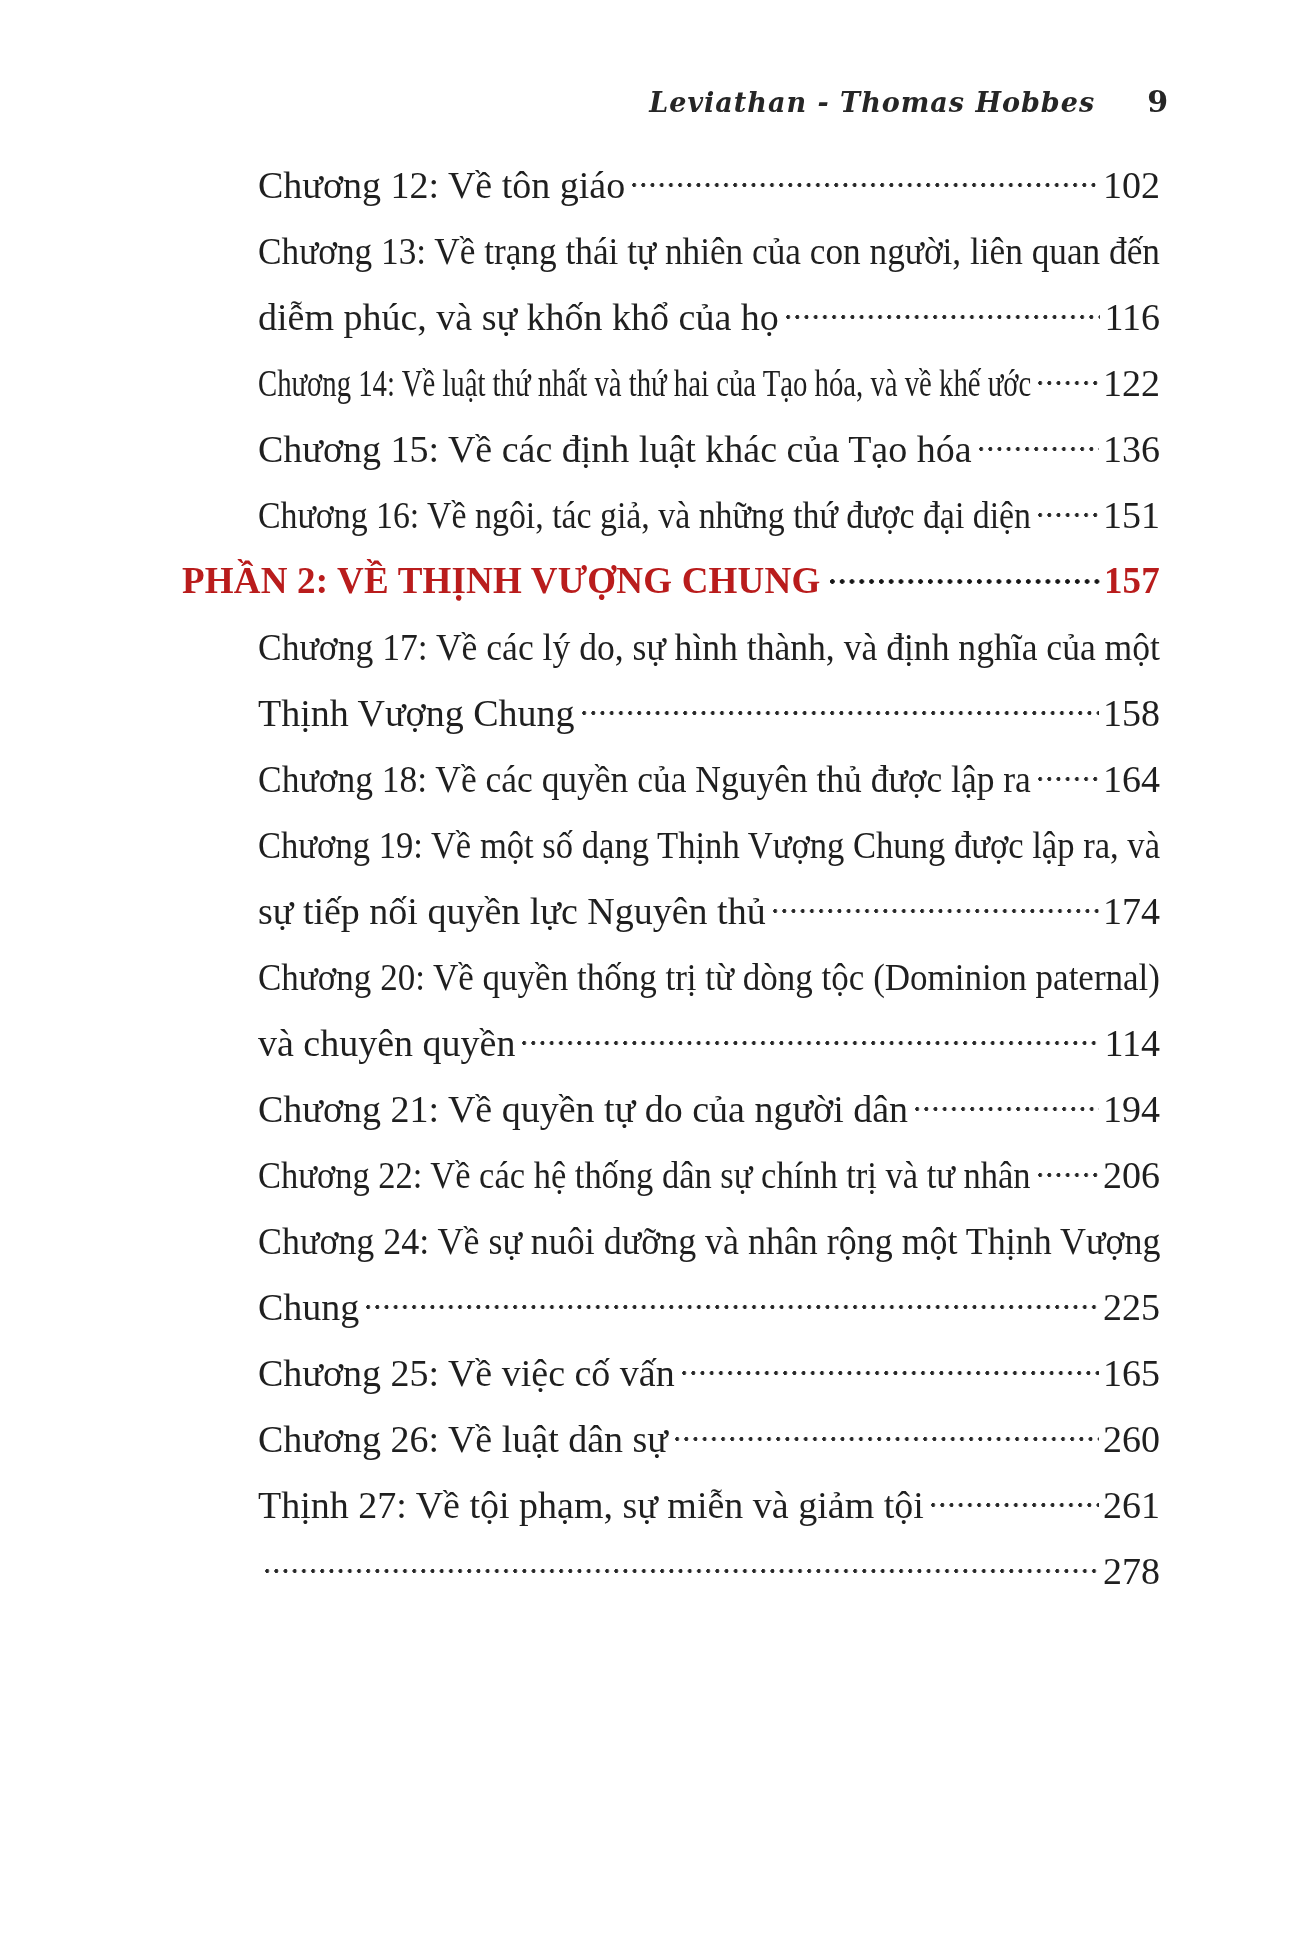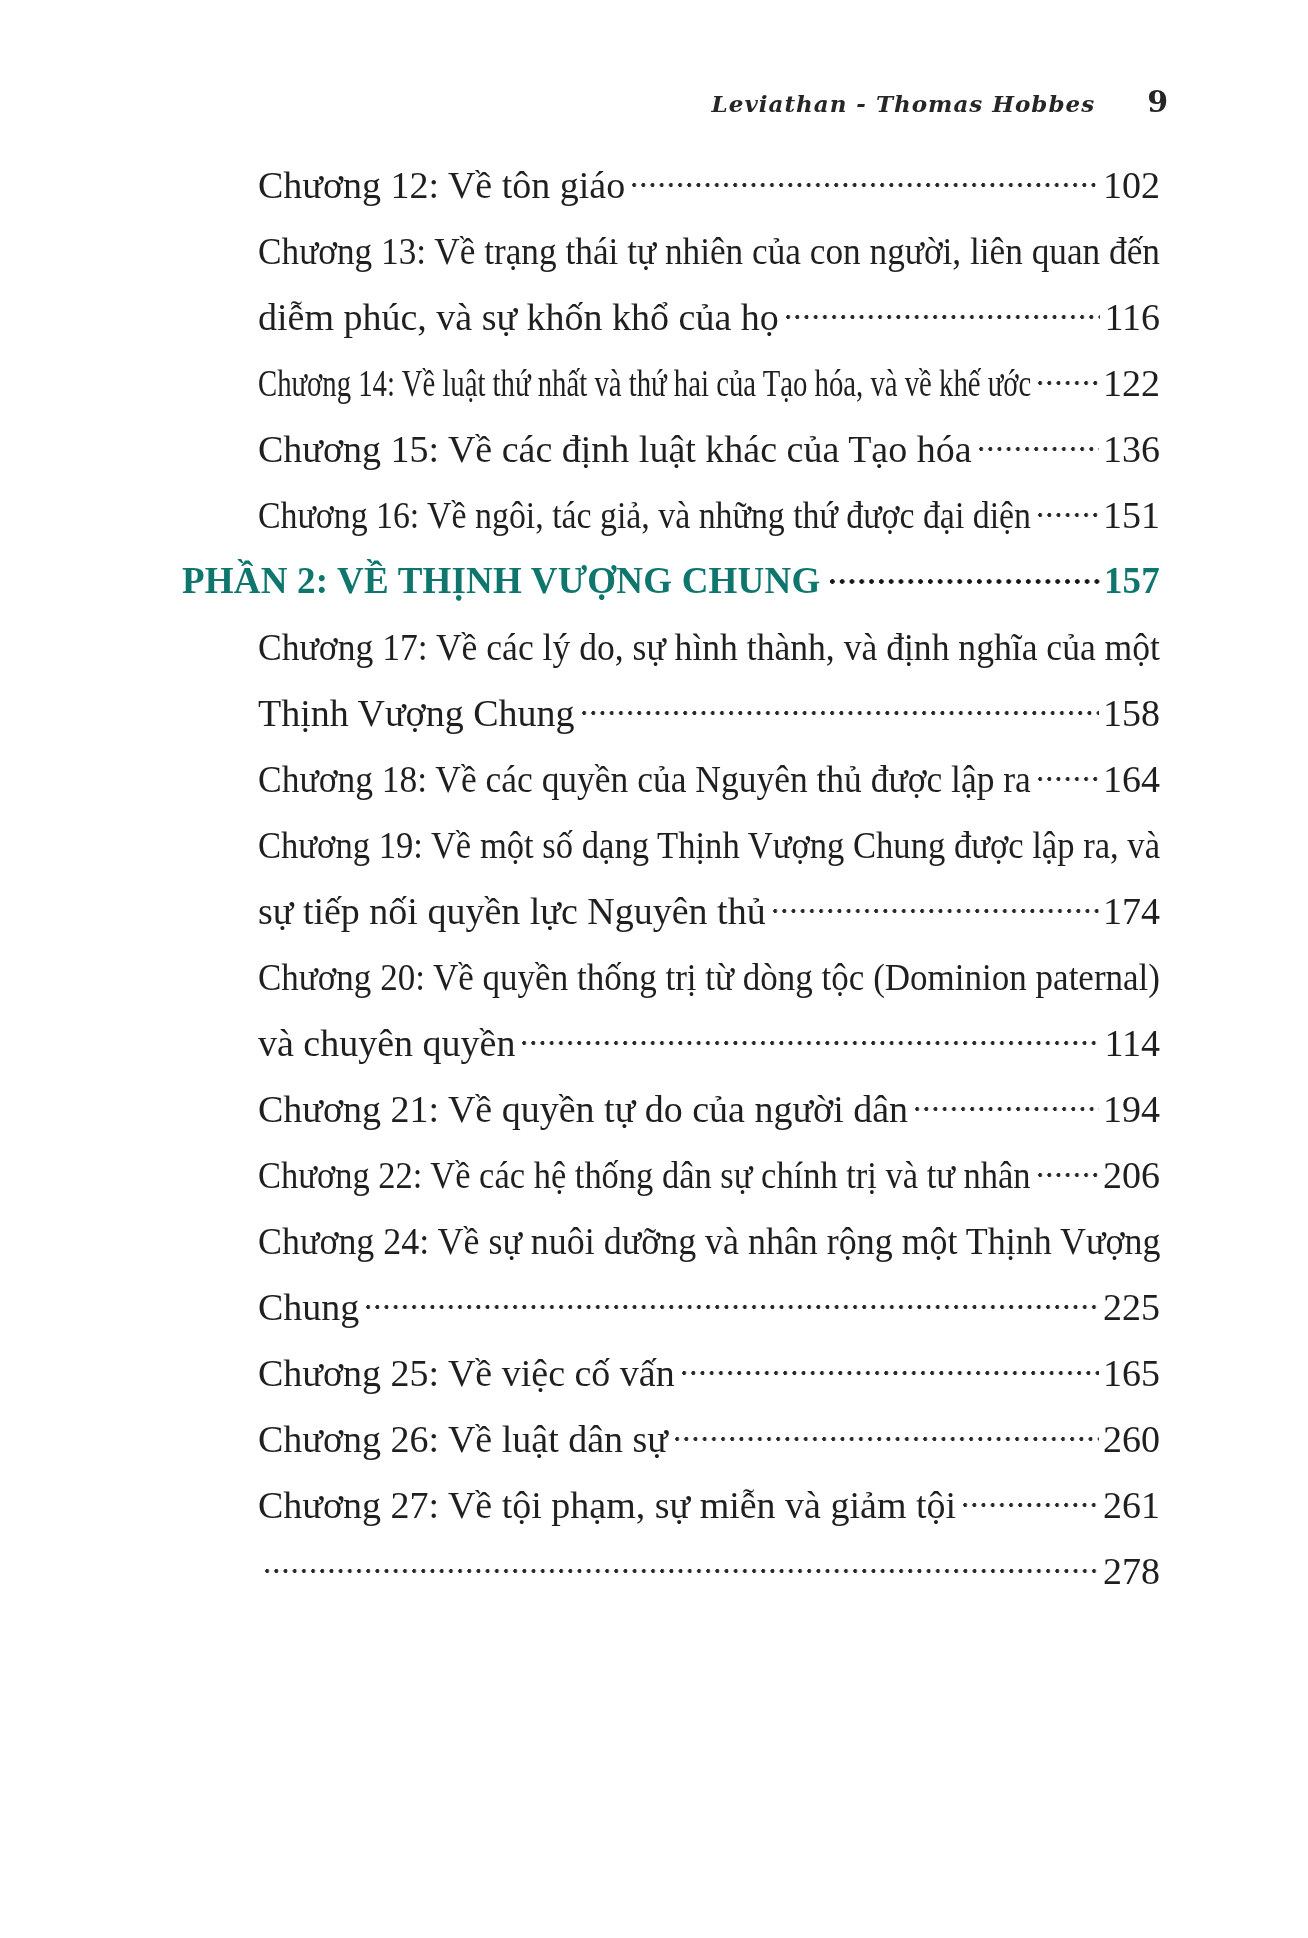--- a/index.html
+++ b/index.html
@@ -26,21 +26,21 @@
     right: 140px;
     display: flex;
     justify-content: flex-end;
     align-items: baseline;
     gap: 52px;
   }
   .running-title {
     font-family: "DejaVu Serif", serif;
     font-style: italic;
     font-weight: 600;
-    font-size: 23px;
+    font-size: 27px;
     letter-spacing: 1px;
     color: #262626;
   }
   .folio {
     font-family: "DejaVu Serif", serif;
     font-weight: 700;
     font-size: 30px;
     color: #262626;
   }
 
@@ -54,21 +54,21 @@
   .toc-entry {
     font-size: 38px;
     line-height: 66px;
     color: #1f1f1f;
   }
   .toc-entry.chapter { padding-left: 76px; }
   .toc-entry.part {
     font-weight: 700;
     font-size: 37px;
     letter-spacing: 0.2px;
-    color: #0f766e;
+    color: #b91c1c;
   }
 
   
   .toc-line-full {
     white-space: nowrap;
     text-align: justify;
     text-align-last: justify;
   }
   .wrap-lines:empty { display: none; }
 
@@ -257,21 +257,21 @@
     <div class="toc-lastline">
       <span class="toc-text">Chương 26: Về luật dân sự</span>
       <span class="leader"></span>
       <span class="toc-page">260</span>
     </div>
   </div>
 
   <div class="toc-entry chapter">
 
     <div class="toc-lastline">
-      <span class="toc-text">Chương 27: Về tội phạm, sự miễn và giảm tội</span>
+      <span class="toc-text">Thịnh 27: Về tội phạm, sự miễn và giảm tội</span>
       <span class="leader"></span>
       <span class="toc-page">261</span>
     </div>
   </div>
 
   <div class="toc-entry chapter">
 
     <div class="toc-lastline">
       <span class="leader"></span>
       <span class="toc-page">278</span>

